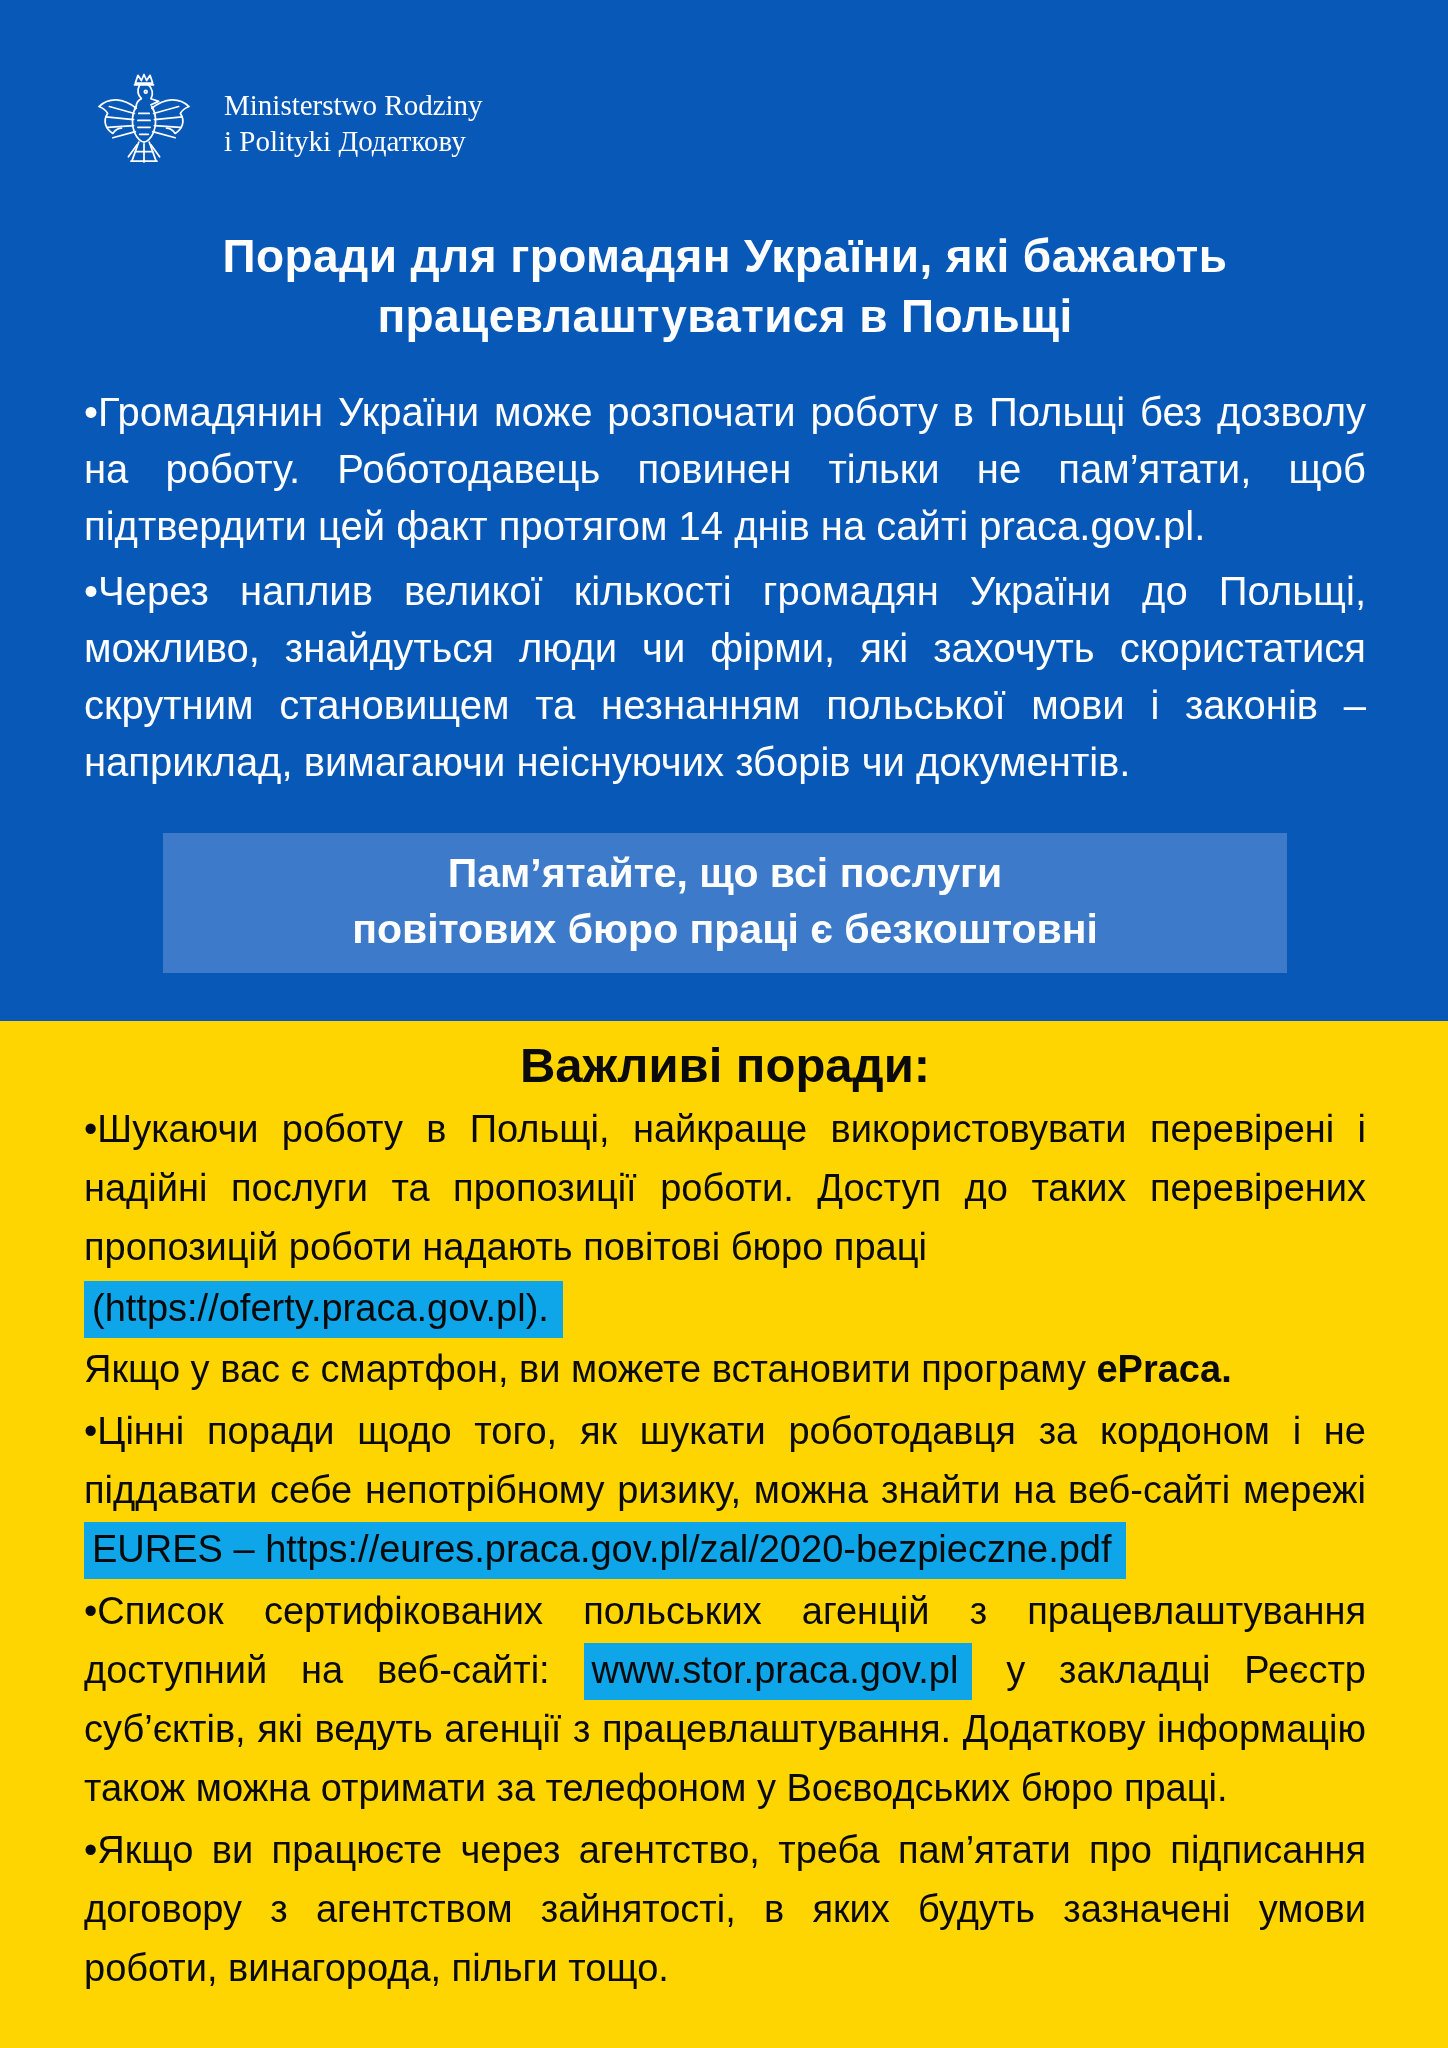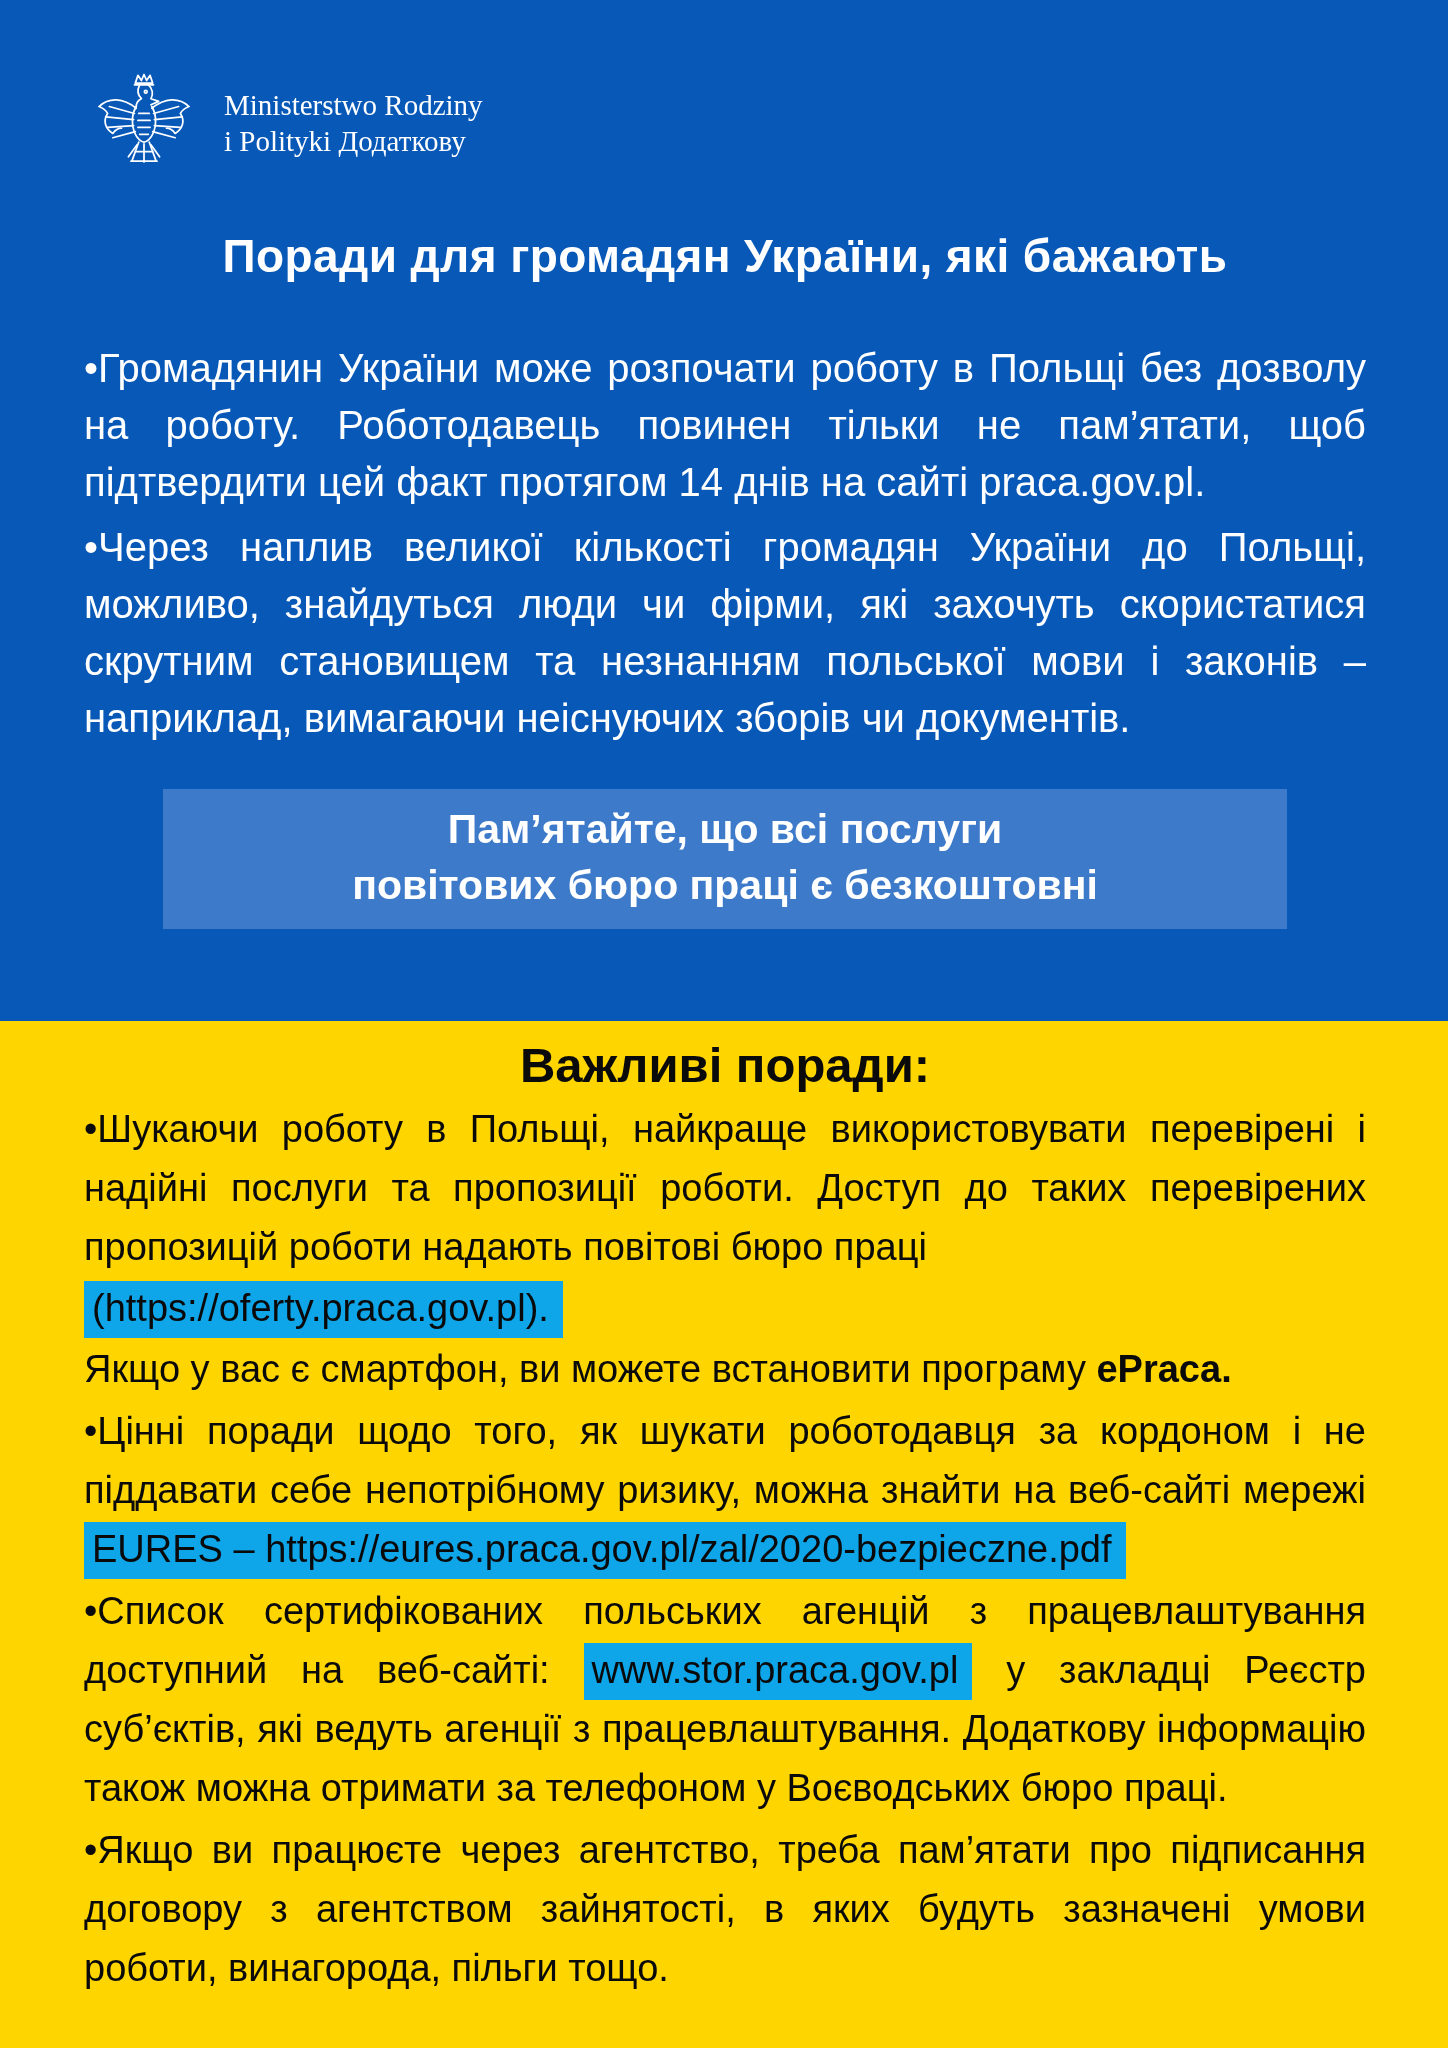--- a/index.html
+++ b/index.html
@@ -26,21 +26,21 @@
     font-size: 29px; line-height: 36px; color: #ffffff;
   }
   .title {
     margin-top: 48px;
     text-align: center;
     font-weight: bold;
     font-size: 46px; line-height: 60px;
     letter-spacing: 0.4px;
   }
   .bpara {
-    margin-top: 54px;
+    margin-top: 38px;
     font-size: 40px; line-height: 57px;
     text-align: justify; text-align-last: left;
   }
   .bpara.second { margin-top: 8px; }
   .notice {
     margin: 42px auto 4px;
     width: 1124px;
     background: #3d7ac9;
     text-align: center;
     font-weight: bold;
@@ -112,20 +112,21 @@
         </svg>
       </div>
       <div class="ministry">
         <div>Ministerstwo Rodziny</div>
         <div>i Polityki Додаткову</div>
       </div>
     </div>
 
     <div class="title">
       <div>Поради для громадян України, які бажають</div>
+      <div>працевлаштуватися в Польщі</div>
     </div>
 
     <div class="bpara">•Громадянин України може розпочати роботу в Польщі без дозволу на роботу. Роботодавець повинен тільки не пам’ятати, щоб підтвердити цей факт протягом 14 днів на сайті praca.gov.pl.</div>
     <div class="bpara second">•Через наплив великої кількості громадян України до Польщі, можливо, знайдуться люди чи фірми, які захочуть скористатися скрутним становищем та незнанням польської мови і законів – наприклад, вимагаючи неіснуючих зборів чи документів.</div>
 
     <div class="notice">
       <div>Пам’ятайте, що всі послуги</div>
       <div>повітових бюро праці є безкоштовні</div>
     </div>
 

